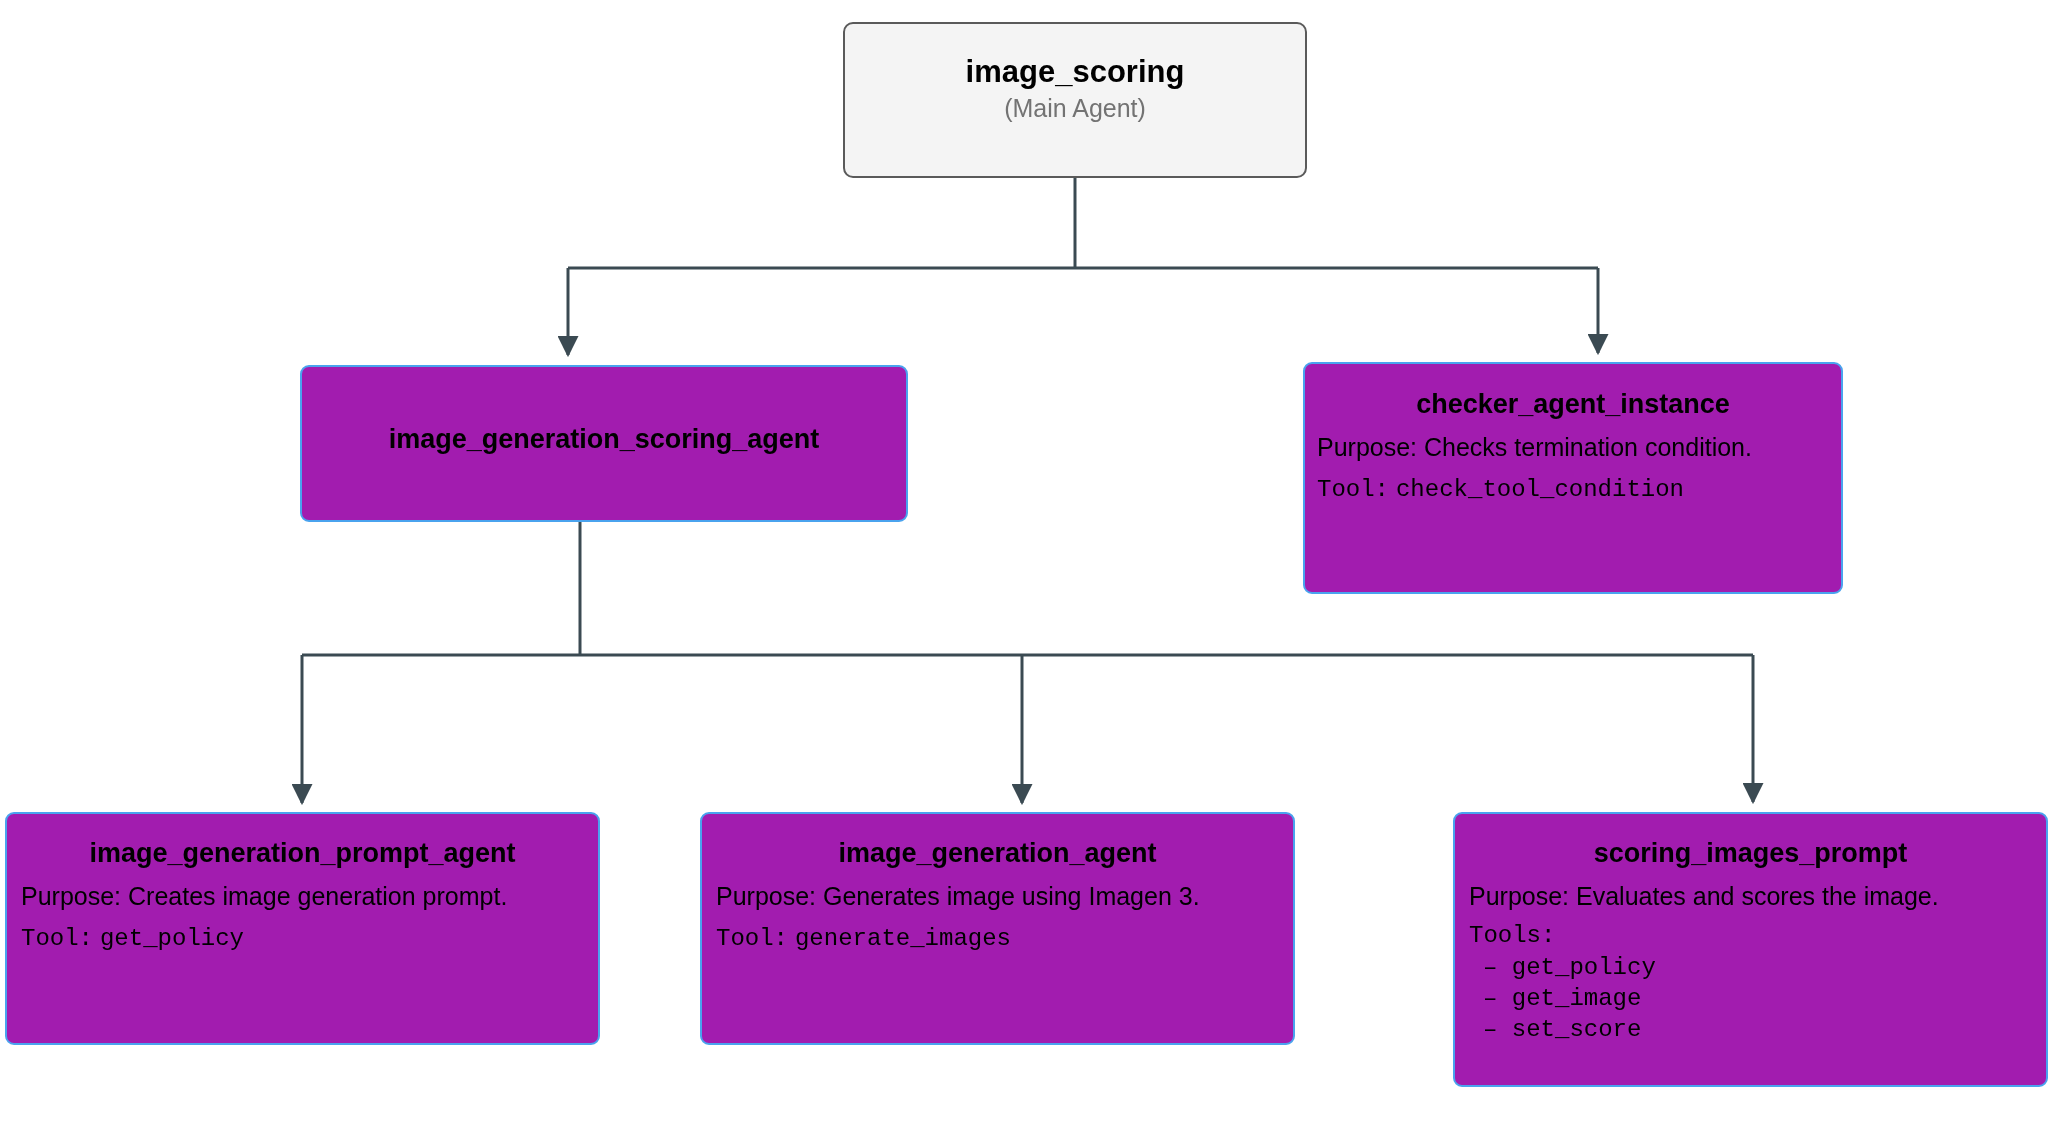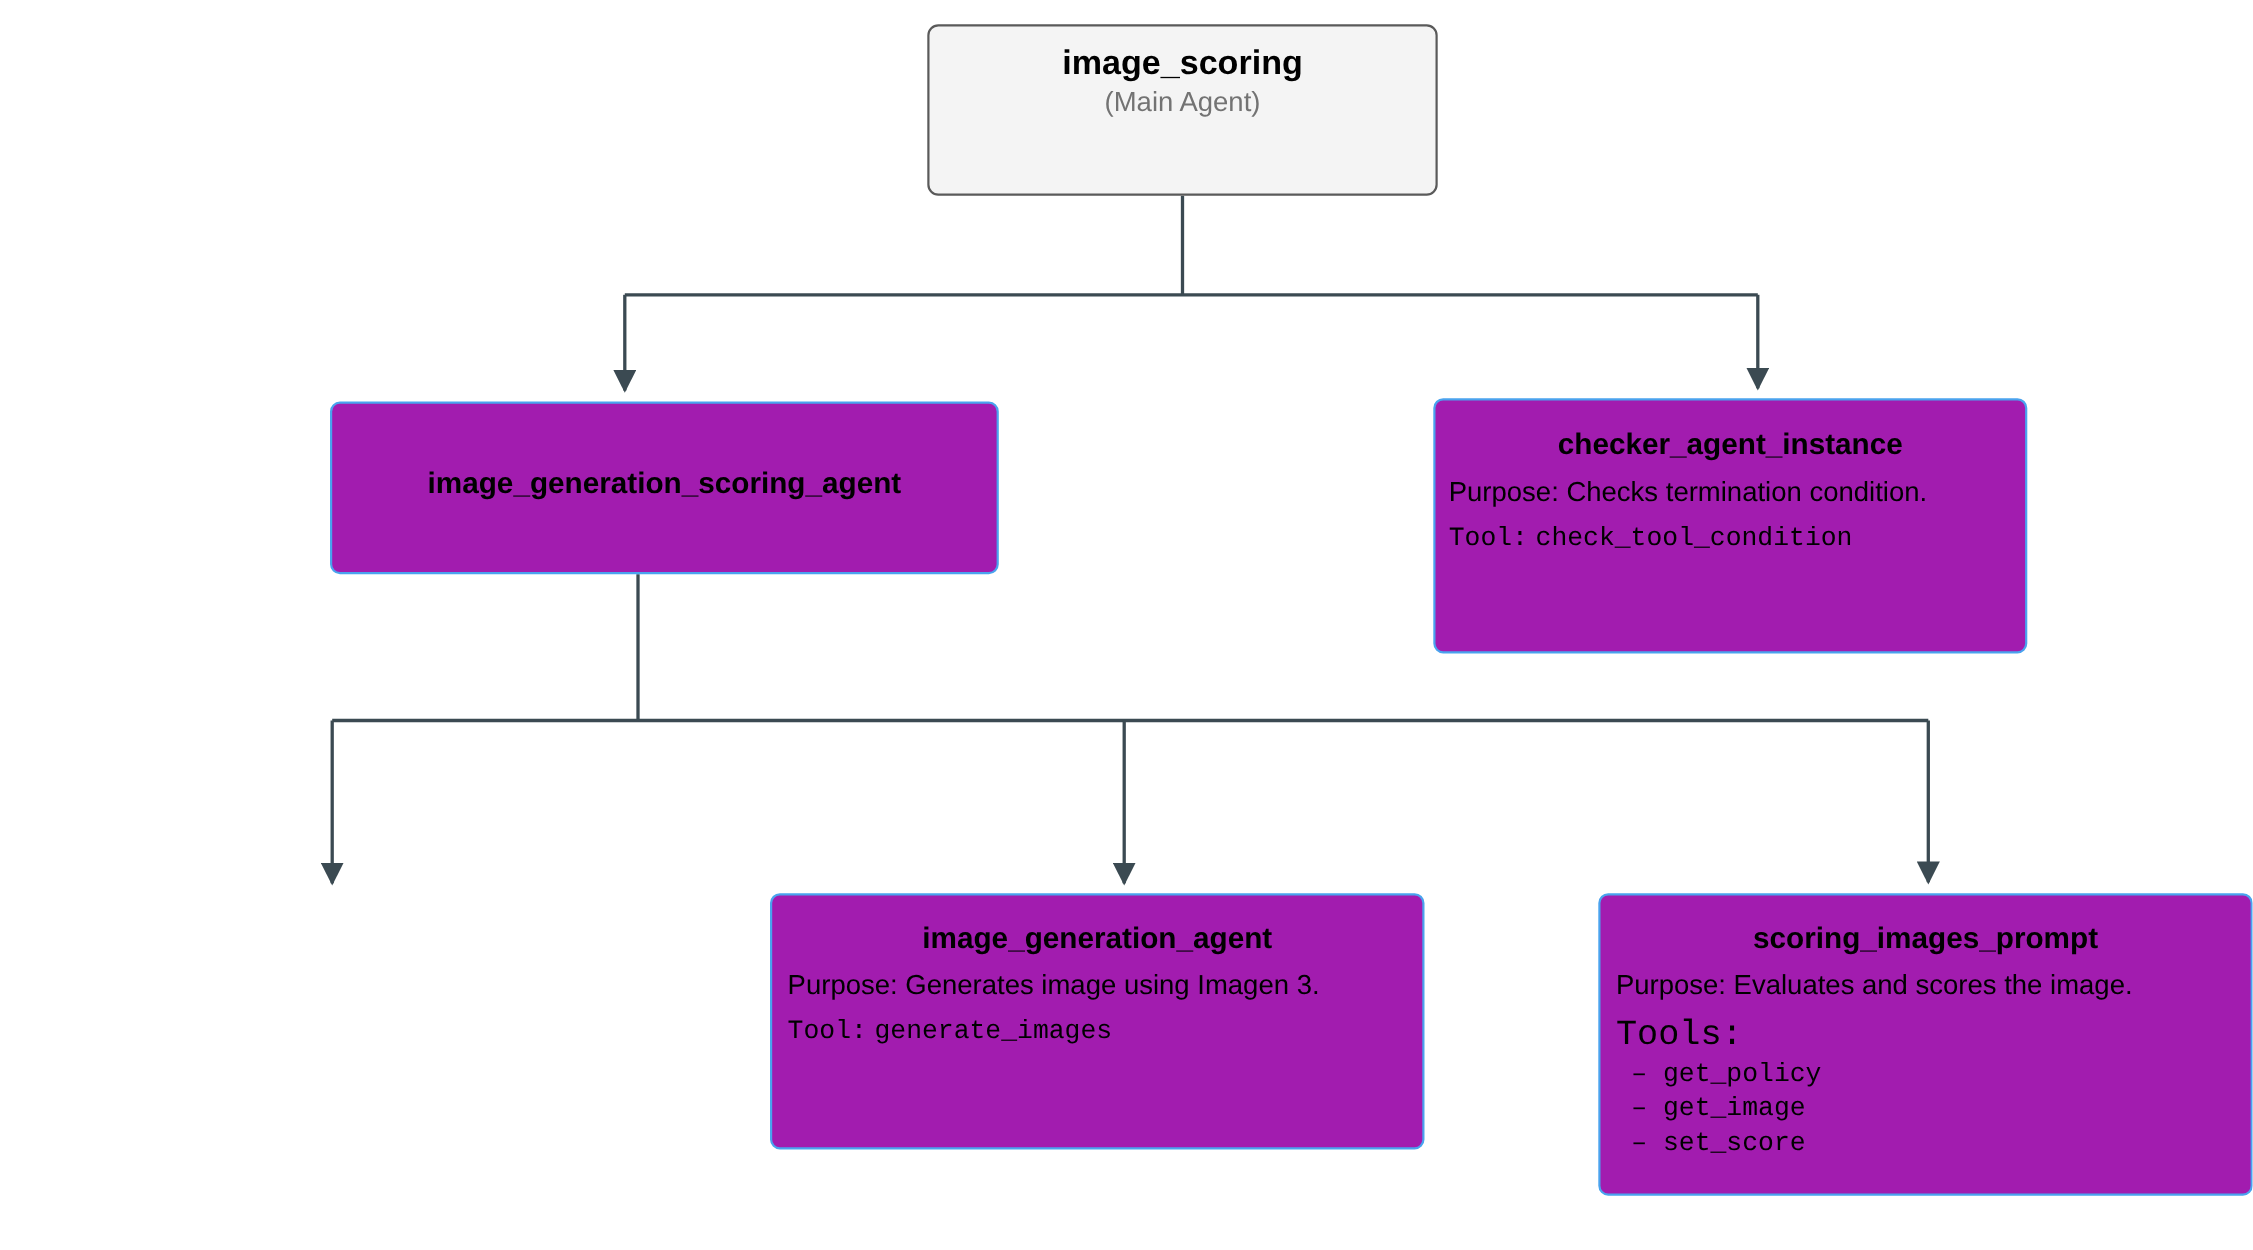--- a/index.html
+++ b/index.html
@@ -76,21 +76,21 @@
     text-align: left;
     white-space: nowrap;
     line-height: 1.28;
   }
   .mono {
     font-family: Liberation Mono, monospace;
     font-size: 24px;
   }
   .toolsheading {
     font-family: "Liberation Mono", monospace;
-    font-size: 32px;
+    font-size: 24px;
     color: #000000;
     line-height: 1.3;
     white-space: nowrap;
   }
   .toolitem {
     font-family: "Liberation Mono", monospace;
     font-size: 24px;
     color: #000000;
     line-height: 1.3;
     white-space: nowrap;
@@ -127,21 +127,21 @@
     <path d="M 302 655 L 1753 655" stroke="#3b4a52" stroke-width="3" fill="none"></path>
 
     <path d="M 302 655 L 302 803" stroke="#3b4a52" stroke-width="3" fill="none" marker-end="url(#arrow)"></path>
 
     <path d="M 1022 655 L 1022 803" stroke="#3b4a52" stroke-width="3" fill="none" marker-end="url(#arrow)"></path>
 
     <path d="M 1753 655 L 1753 802" stroke="#3b4a52" stroke-width="3" fill="none" marker-end="url(#arrow)"></path>
   </svg>
 
   <div class="node root" style="left:843px; top:22px; width:464px; height:156px;">
-    <div class="node-body" style="top:16px;">
+    <div class="node-body" style="top:31px;">
       <div class="title root-title">image_scoring</div>
       <div class="subtitle">(Main Agent)</div>
     </div>
   </div>
 
   <div class="node agent" style="left:300px; top:365px; width:608px; height:157px;">
     <div class="node-body" style="top:58px;">
       <div class="title agent-title overflow">image_generation_scoring_agent</div>
     </div>
   </div>
@@ -150,20 +150,30 @@
     <div class="node-body" style="top:26px; padding:0 12px;">
       <div class="title agent-title">checker_agent_instance</div>
       <div class="purpose" style="margin-top:13px;">Purpose: Checks termination condition.</div>
       <div class="toolline" style="margin-top:8px;">
         <span class="mono">Tool:</span>
         <span class="mono">check_tool_condition</span>
       </div>
     </div>
   </div>
 
+  <div class="node agent" style="left:5px; top:812px; width:595px; height:233px;">
+    <div class="node-body" style="top:25px; padding:0 14px;">
+      <div class="title agent-title">image_generation_prompt_agent</div>
+      <div class="purpose" style="margin-top:13px;">Purpose: Creates image generation prompt.</div>
+      <div class="toolline" style="margin-top:8px;">
+        <span class="mono">Tool:</span>
+        <span class="mono">get_policy</span>
+      </div>
+    </div>
+  </div>
 
   <div class="node agent" style="left:700px; top:812px; width:595px; height:233px;">
     <div class="node-body" style="top:25px; padding:0 14px;">
       <div class="title agent-title">image_generation_agent</div>
       <div class="purpose" style="margin-top:13px;">Purpose: Generates image using Imagen 3.</div>
       <div class="toolline" style="margin-top:8px;">
         <span class="mono">Tool:</span>
         <span class="mono">generate_images</span>
       </div>
     </div>

